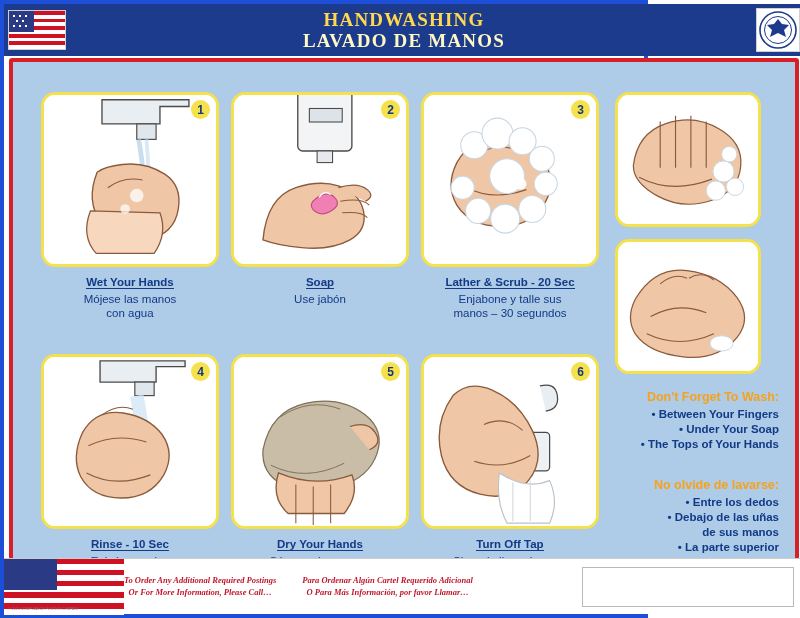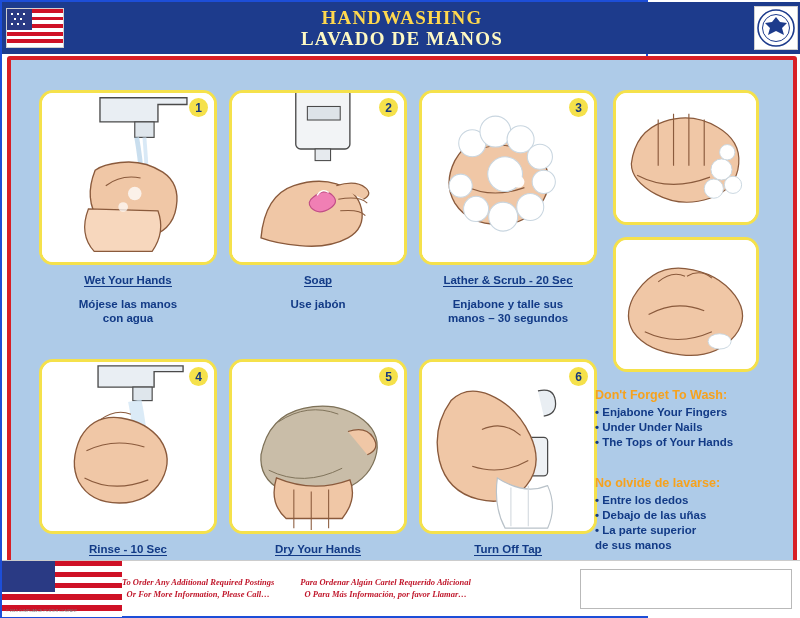--- a/index.html
+++ b/index.html
@@ -6,21 +6,21 @@
   html, body {
     width: 800px; height: 618px;
     font-family: "Liberation Sans", sans-serif;
     background: #ffffff;
     overflow: hidden;
   }
   .poster {
     position: relative;
     width: 648px; height: 618px;
     background: #ffffff;
-    border: 2px solid #1d4ed8;
+    border: 4px solid #1d4ed8;
   }
 
   
   .header {
     position: absolute; left: 0; top: 0;
     width: 800px; height: 52px;
     background: #1d3b8c;
     display: flex; align-items: center; justify-content: center;
   }
   .header-titles { text-align: center; line-height: 1.12; }
@@ -106,39 +106,39 @@
     z-index: 4;
   }
   .caption { text-align: center; margin-top: 5px; }
   .cap-en {
     color: #123a86; font-size: 11.5px; font-weight: bold;
     padding-bottom: 0;
     border-bottom: 1.5px solid #123a86;
     display: inline-block;
   }
   .cap-es {
-    color: #123a86; font-size: 11.5px; font-weight: bold;
-    margin-top: 10px; line-height: 1.18;
+    color: #123a86; font-size: 11.5px; font-weight: normal;
+    margin-top: 3px; line-height: 1.18;
   }
 
   
   .right-col {
     position: absolute; right: 16px; top: 30px;
     width: 182px;
   }
   .mini {
     position: relative;
     width: 146px; height: 135px;
     margin: 0 auto 12px auto;
     background: #ffffff;
     border: 3px solid #f5e14b;
     border-radius: 14px;
     overflow: hidden;
   }
-  .tips { text-align: left; margin-top: 16px; }
+  .tips { text-align: right; margin-top: 16px; }
   .tips-head {
     color: #f6a21d; font-size: 12.5px; font-weight: bold;
     margin-bottom: 3px;
   }
   .tips ul { list-style: none; }
   .tips li {
     color: #123a86; font-size: 11.5px; font-weight: bold;
     line-height: 1.32;
   }
   .tips-block + .tips-block { margin-top: 25px; }
@@ -413,32 +413,32 @@
             <path d="M30 96 q34 16 70 0" fill="none" stroke="#8a5a3c" stroke-width="1.2"></path>
             <ellipse cx="108" cy="106" rx="12" ry="8" fill="#ffffff" stroke="#c9d6e0" stroke-width="1"></ellipse>
           </svg>
         </div>
       </div>
 
       <div class="tips">
         <div class="tips-block">
           <div class="tips-head">Don't Forget To Wash:</div>
           <ul>
-            <li>• Enjabone Your Fingers</li>
-            <li>• Under Under Nails</li>
+            <li>• Between Your Fingers</li>
+            <li>• Under Your Soap</li>
             <li>• The Tops of Your Hands</li>
           </ul>
         </div>
         <div class="tips-block">
           <div class="tips-head">No olvide de lavarse:</div>
           <ul>
             <li>• Entre los dedos</li>
             <li>• Debajo de las uñas</li>
+            <li>de sus manos</li>
             <li>• La parte superior</li>
-            <li>de sus manos</li>
           </ul>
         </div>
       </div>
     </div>
   </div>
 
   <div class="footer">
     <div class="footer-flag">
       <div class="fstripes">
           <i></i>

